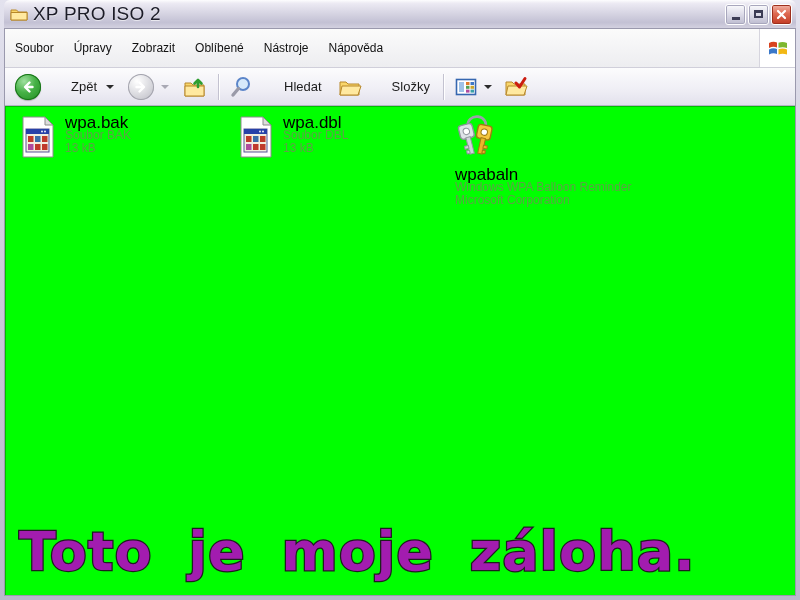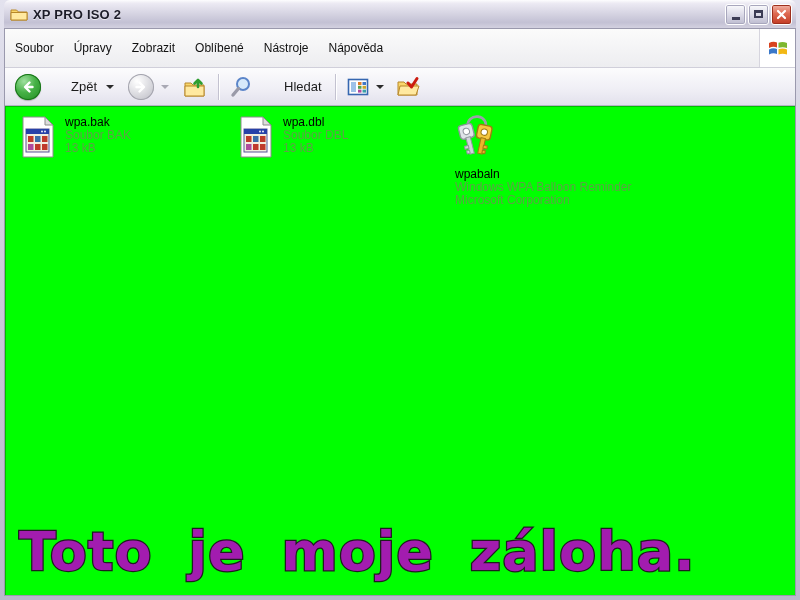--- a/index.html
+++ b/index.html
@@ -13,21 +13,21 @@
     outline:1px solid #6f6f8a;
   }
   
   .titlebar{
     height:28px;display:flex;align-items:center;
     border-radius:6px 6px 0 0;
     background:linear-gradient(180deg,#fdfdfe 0%,#eceaf3 12%,#d8d6e4 45%,#c3c1d4 80%,#d3d1e0 100%);
     padding:0 4px 0 6px;
   }
   .title-icon{width:18px;height:16px;margin-right:5px;flex:0 0 auto;}
-  .title-text{font-size:13px;font-weight:bold;color:#1c1c28;flex:1;letter-spacing:.2px;
+  .title-text{font-size:19px;font-weight:normal;color:#1c1c28;flex:1;letter-spacing:.2px;
     text-shadow:0 1px 0 rgba(255,255,255,.6);}
   .winbtn{width:21px;height:21px;margin-left:2px;border-radius:3px;border:1px solid #ffffff;
     display:flex;align-items:center;justify-content:center;
     background:linear-gradient(180deg,#fbfbfd 0%,#d9d8e6 55%,#bdbccf 100%);
     box-shadow:inset 0 0 0 1px #a8a7bd;cursor:default;}
   .winbtn.close{background:linear-gradient(180deg,#f2b5a8 0%,#de6a52 45%,#c23a24 100%);
     box-shadow:inset 0 0 0 1px #9e2f1d;}
   .glyph-min{width:8px;height:3px;background:#3c3c55;margin-top:9px;}
   .glyph-max{width:9px;height:8px;border:2px solid #3c3c55;border-top-width:3px;background:transparent;}
 
@@ -57,21 +57,21 @@
     border-top:4px solid #2b2b2b;margin-left:2px;}
   .caret.dis{border-top-color:#a9a9b4;}
   .tsep{width:1px;height:26px;background:#c3c2d0;margin:0 7px;box-shadow:1px 0 0 #ffffff;}
   .tlabel{padding-right:2px;margin-left:25px;}
 
   
   .content{flex:1;position:relative;background:#00ff00;
     box-shadow:inset 1px 1px 0 rgba(0,0,0,.25);overflow:hidden;}
   .tile{position:absolute;display:flex;gap:10px;align-items:flex-start;cursor:default;}
   .tile .ticon{flex:0 0 auto;}
-  .tname{font-size:12px;color:#000;line-height:13px;}
+  .tname{font-size:17px;color:#000;line-height:13px;}
   .tsub{font-size:12px;color:#5da246;line-height:13px;}
   .tile1{left:16px;top:10px;}
   .tile2{left:234px;top:10px;}
   .tile3{left:450px;top:8px;flex-direction:column;}
 
   
   .caption{
     position:absolute;left:14px;bottom:12px;
     font-family:"DejaVu Sans",sans-serif;font-weight:bold;
     font-size:54px;letter-spacing:1px;word-spacing:16px;
@@ -156,20 +156,27 @@
       <div class="tsep"></div>
 
       <div class="tbtn">
         <svg width="24" height="24" viewBox="0 0 24 24">
           <circle cx="13" cy="9" r="6" fill="#d6e9fb" stroke="#5b85c9" stroke-width="2"></circle>
           <path d="M8.5,13.5 L3,20" stroke="#9a9aa8" stroke-width="3.4" stroke-linecap="round"></path>
         </svg>
         <span class="tlabel">Hledat</span>
       </div>
 
+      <div class="tbtn" style="margin-left:6px;">
+        <svg width="24" height="24" viewBox="0 0 24 24">
+          <path d="M2,7 L8,7 L10,9 L21,9 L21,20 L2,20 Z" fill="#f9d66b" stroke="#b8882a"></path>
+          <path d="M4,11 L23,11 L20,20 L2,20 Z" fill="#ffe9a0" stroke="#b8882a"></path>
+        </svg>
+        <span class="tlabel">Složky</span>
+      </div>
 
       <div class="tsep"></div>
 
       <div class="tbtn">
         <svg width="22" height="20" viewBox="0 0 22 20">
           <rect x="1.5" y="2.5" width="19" height="15" fill="#ffffff" stroke="#3667b0" stroke-width="1.6"></rect>
           <rect x="4" y="5" width="5" height="10" fill="#9ec1e8"></rect>
           <rect x="11" y="5" width="3.5" height="3" fill="#e07a2a"></rect>
             <rect x="15.5" y="5" width="3.5" height="3" fill="#3f77c6"></rect>
           <rect x="11" y="8.8" width="3.5" height="3" fill="#52a052"></rect>

